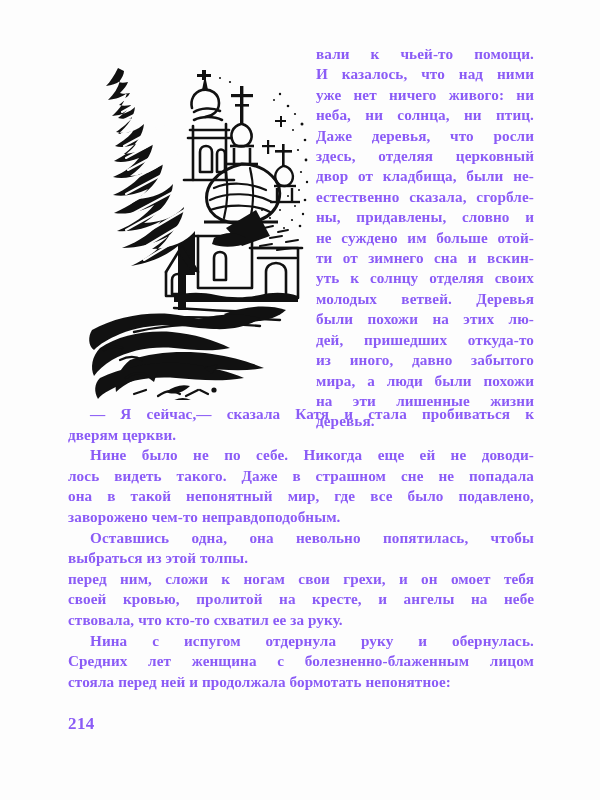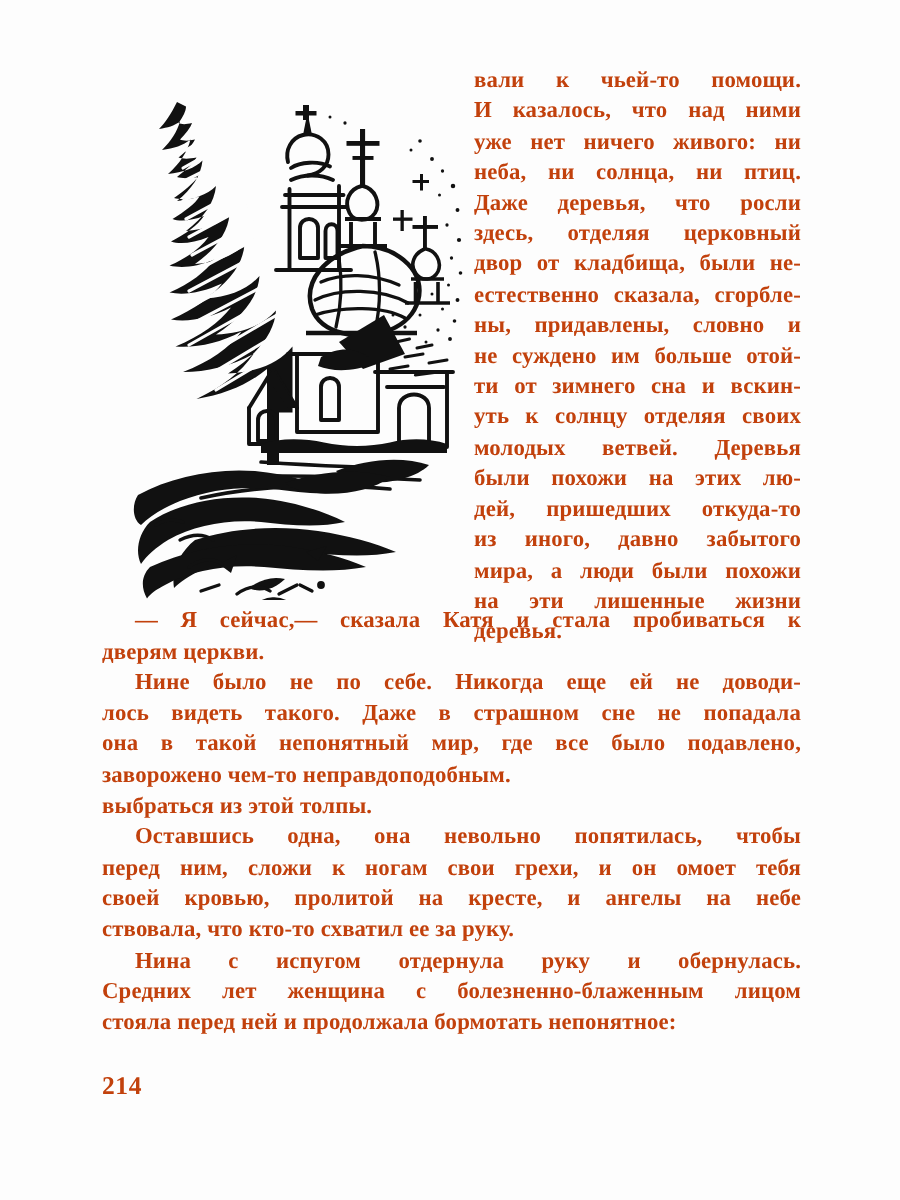--- a/index.html
+++ b/index.html
@@ -88,21 +88,21 @@
     left: 68px;
     top: 714px;
     font-weight: bold;
     font-size: 17px;
     letter-spacing: .4px;
   }
 </style>
 </head>
 <body>
 
-<div class="page" style="background: rgb(253, 253, 253); color: #c2410c;">
+<div class="page" style="background: rgb(253, 253, 253); color: #8b5cf6;">
 
   <div class="illustration">
     <svg viewBox="0 0 236 340" xmlns="http://www.w3.org/2000/svg" aria-hidden="true">
       <g fill="#111111" stroke="none">
 
         <g>
           <path d="M44 8 C40 16 36 22 32 26 C38 25 42 24 46 21 C44 28 40 34 34 40
                    C42 39 48 37 53 33 C51 41 46 49 38 56 C48 55 56 52 61 47
                    C60 57 54 66 44 74 C55 73 64 70 70 64 C69 75 62 85 50 94
                    C62 93 72 90 79 83 C78 95 70 106 56 116 C70 115 81 111 89 103
@@ -338,22 +338,22 @@
     </p>
 
     <p>
       <span class="ln" style="text-indent: 22px;">Нине было не по себе. Никогда еще ей не доводи-</span>
       <span class="ln">лось видеть такого. Даже в страшном сне не попадала</span>
       <span class="ln">она в такой непонятный мир, где все было подавлено,</span>
       <span class="ln last">заворожено чем-то неправдоподобным.</span>
     </p>
 
     <p>
+      <span class="ln" style="text-indent: 22px;">Оставшись одна, она невольно попятилась, чтобы</span>
       <span class="ln last">выбраться из этой толпы.</span>
-      <span class="ln" style="text-indent: 22px;">Оставшись одна, она невольно попятилась, чтобы</span>
     </p>
 
     <p>
       <span class="ln">перед ним, сложи к ногам свои грехи, и он омоет тебя</span>
       <span class="ln">своей кровью, пролитой на кресте, и ангелы на небе</span>
       <span class="ln last">ствовала, что кто-то схватил ее за руку.</span>
     </p>
 
     <p>
       <span class="ln" style="text-indent: 22px;">Нина с испугом отдернула руку и обернулась.</span>

